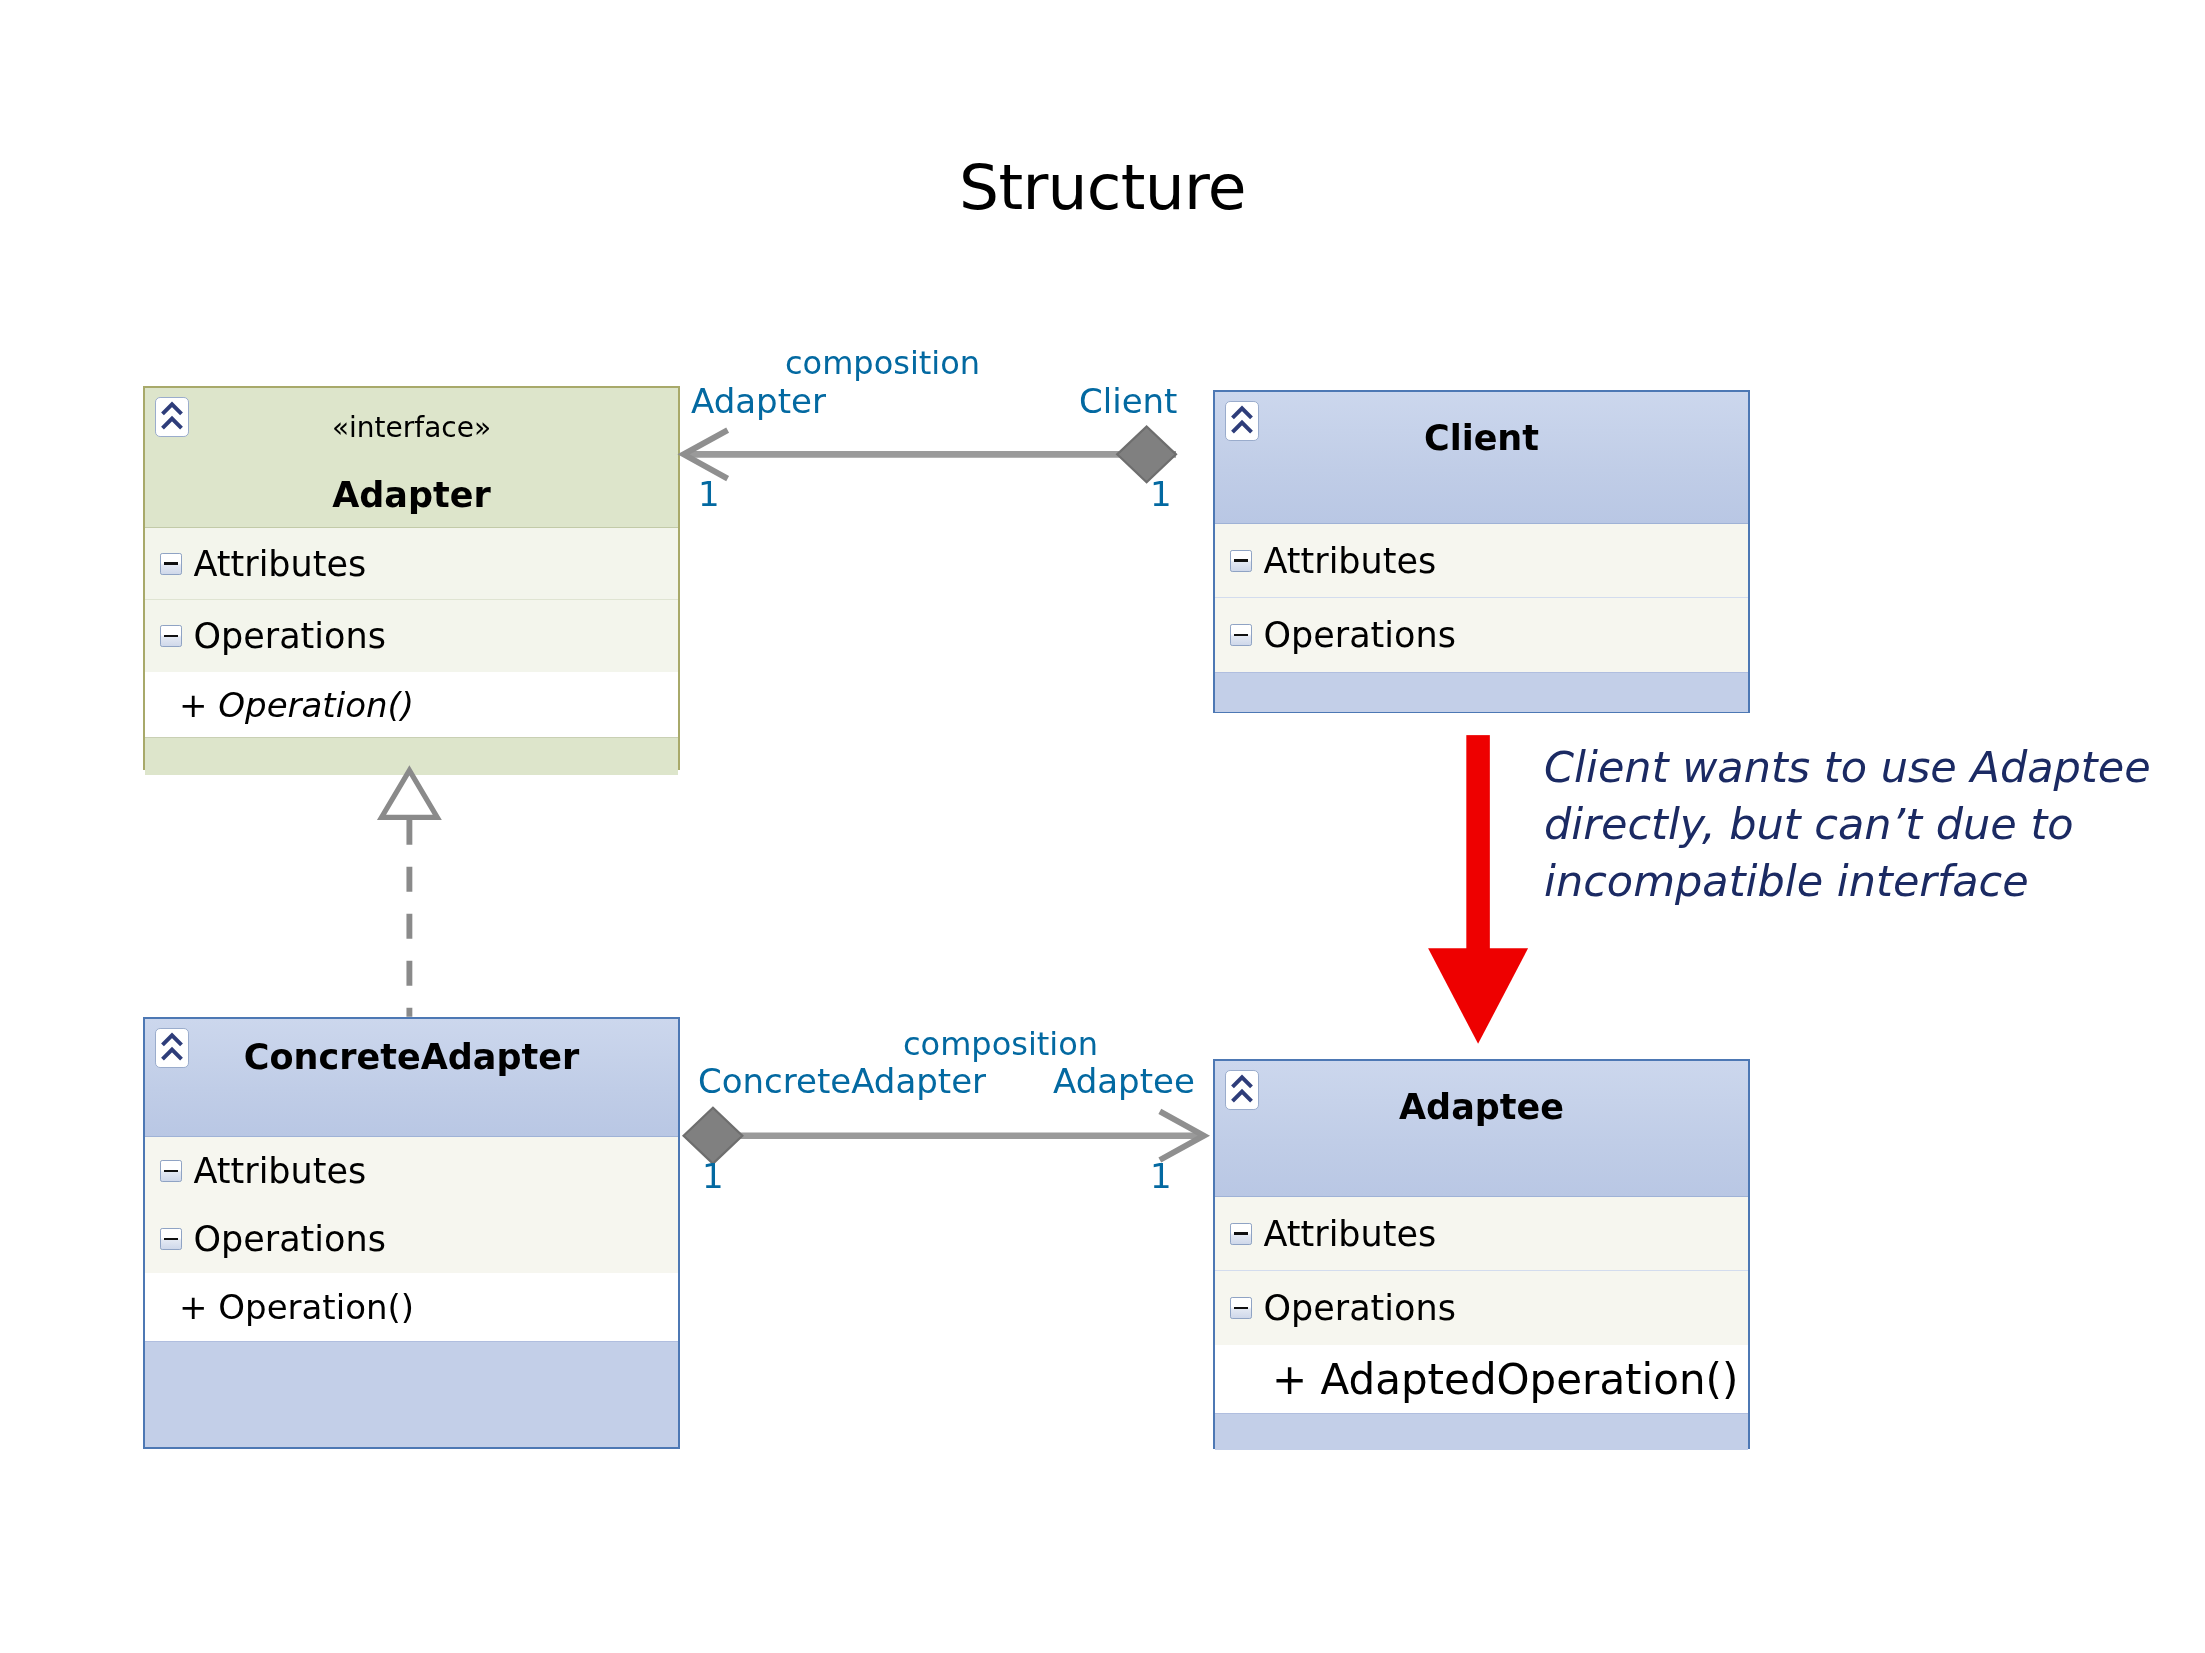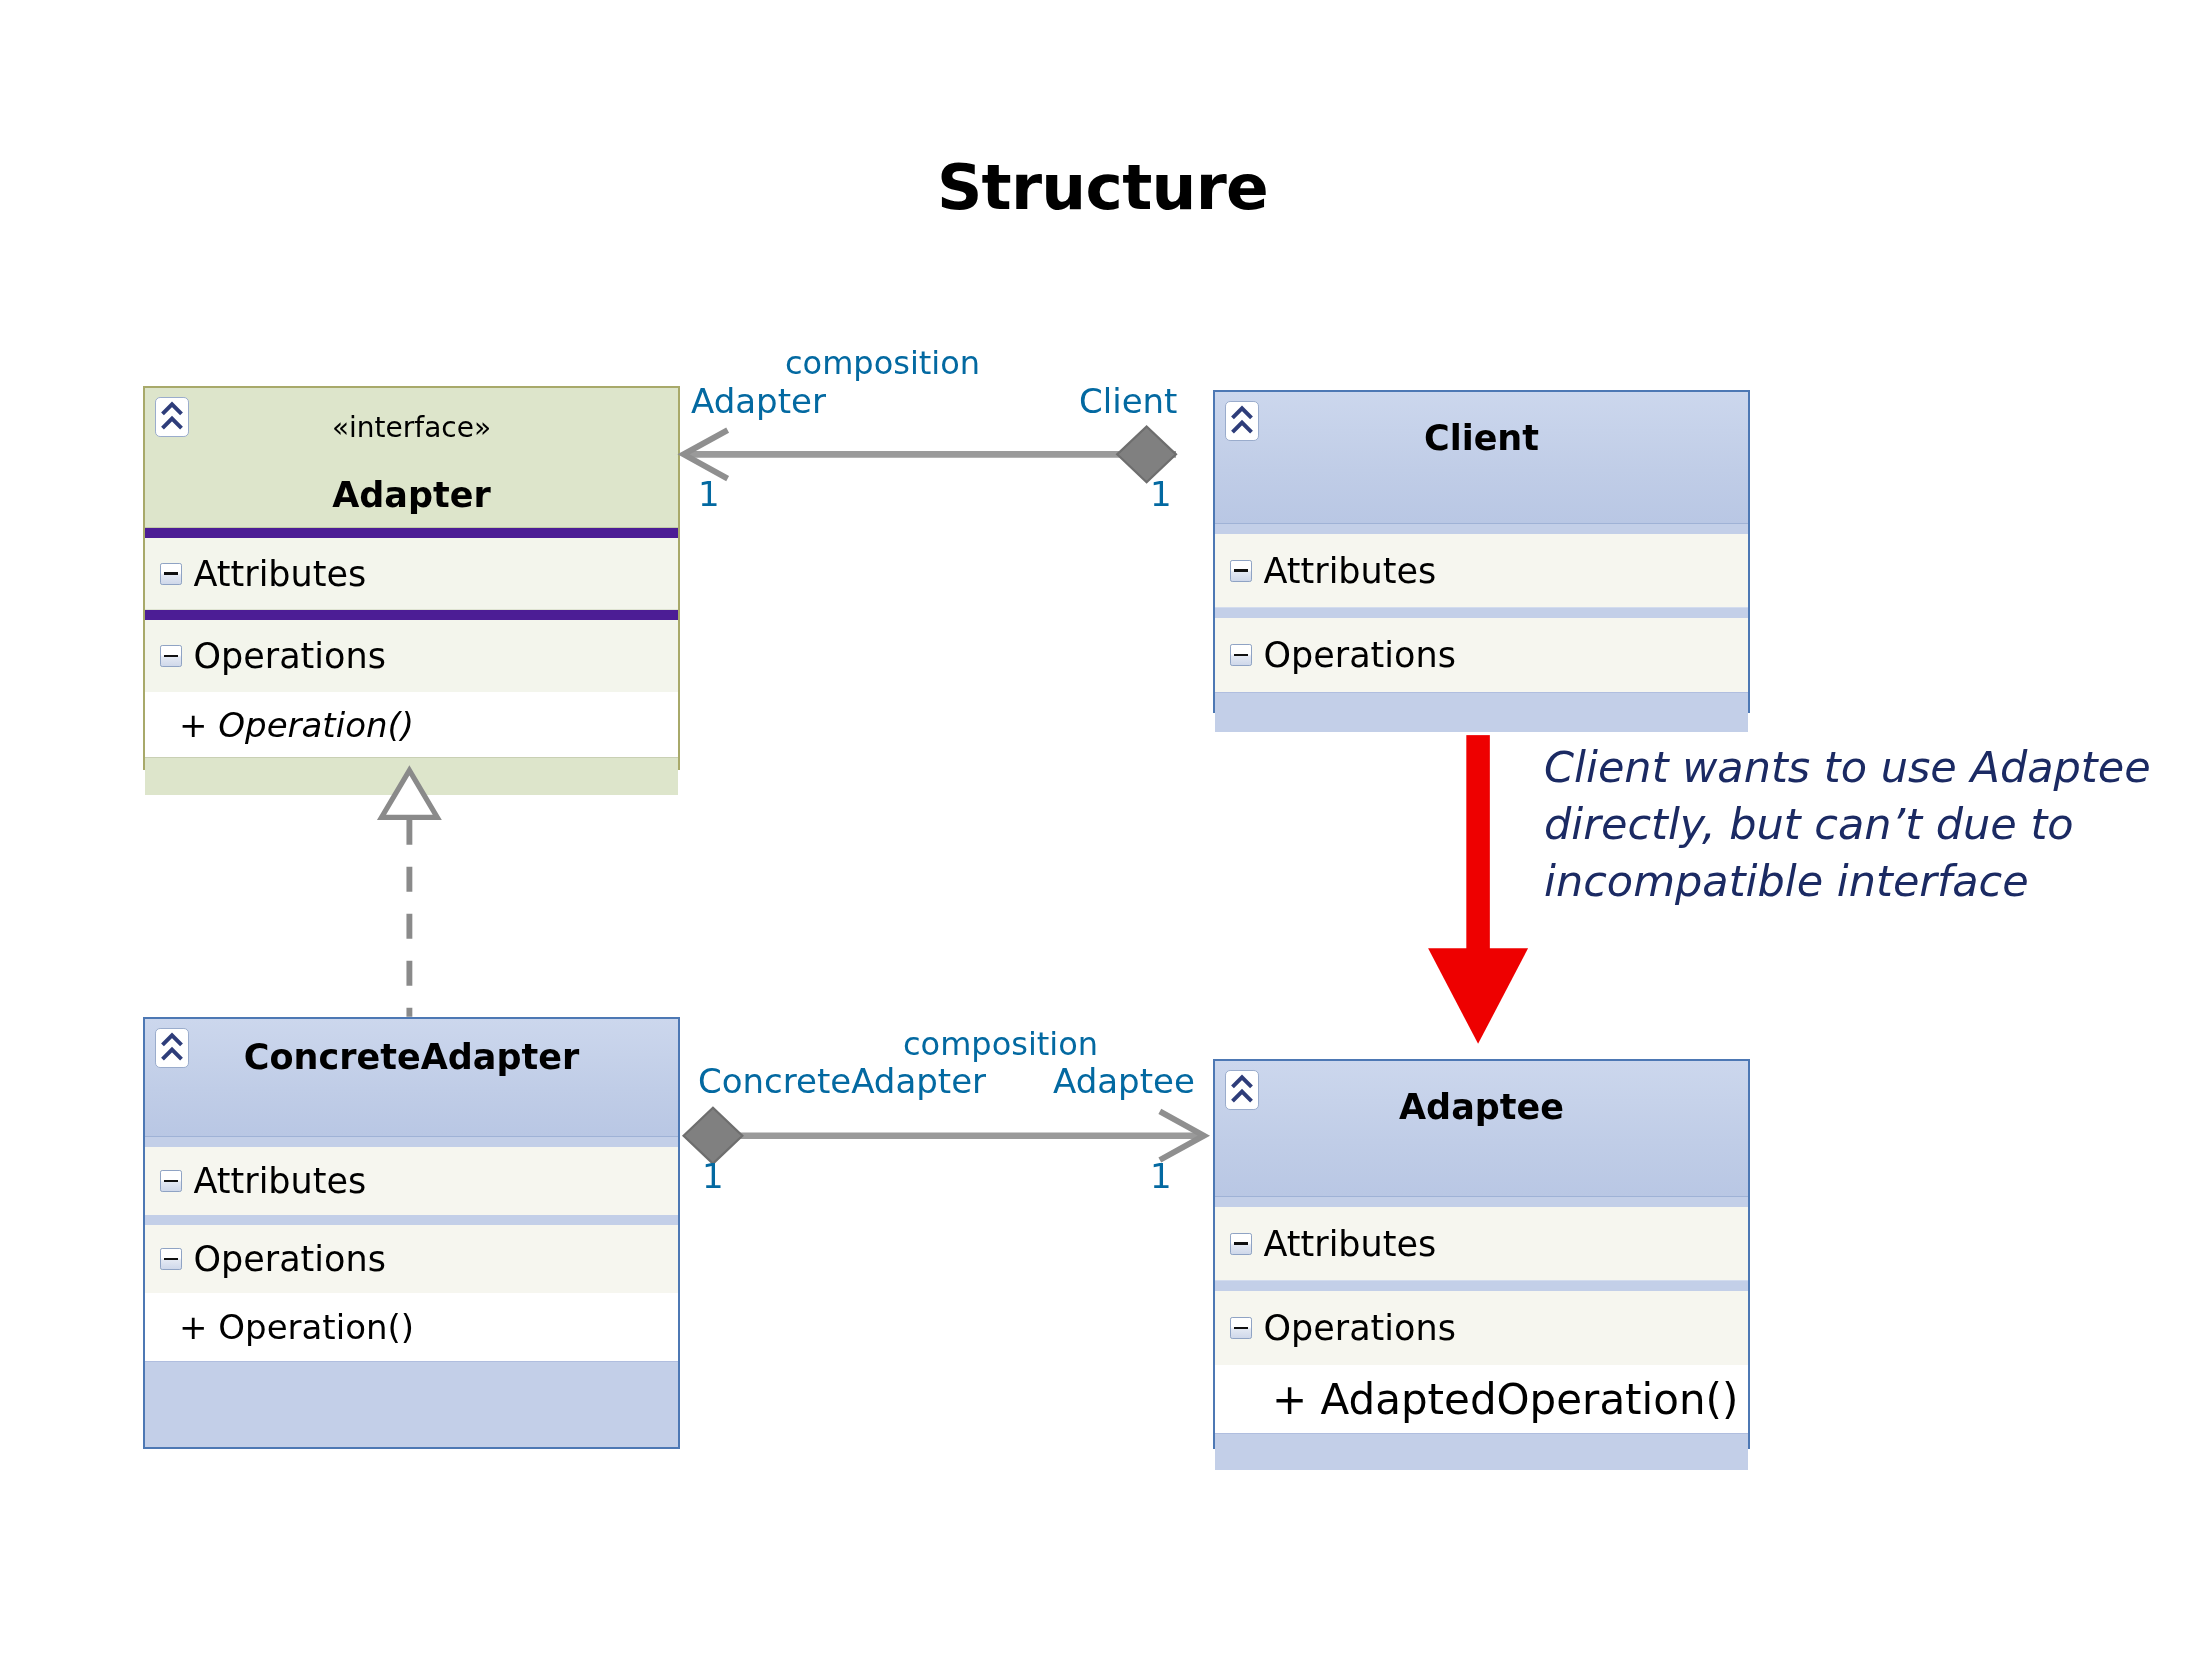--- a/index.html
+++ b/index.html
@@ -3,21 +3,21 @@
 <meta charset="utf-8">
 <style>
   html,body{margin:0;padding:0;background:#ffffff;}
   body{width:2205px;height:1654px;position:relative;overflow:hidden;
        font-family:"DejaVu Sans","Liberation Sans",sans-serif;}
 
   
   #page-title{
     position:absolute;left:0;top:151px;width:2205px;text-align:center;
     font-family:"DejaVu Sans","Liberation Sans",sans-serif;
-    font-weight:bold;font-size:63px;color:#000000;letter-spacing:-0.7px;
+    font-weight:normal;font-size:63px;color:#000000;letter-spacing:-0.7px;
   }
 
   
   .uml-box{position:absolute;box-sizing:border-box;}
   .uml-box .hdr{
     position:relative;box-sizing:border-box;width:100%;
     display:flex;align-items:flex-start;justify-content:center;
   }
   .uml-box .title{
     width:100%;text-align:center;font-weight:bold;color:#000;
@@ -29,21 +29,21 @@
   }
   .cls-icon{
     position:absolute;left:10.3px;top:8.8px;width:34px;height:40px;
     background:#ffffff;border:1.5px solid #9aaccc;border-radius:5.1px;
     box-sizing:border-box;
   }
   .cls-icon svg{display:block;width:100%;height:100%;}
 
   .compart{
     box-sizing:border-box;width:100%;display:flex;align-items:center;
-    font-family:"DejaVu Sans","Liberation Sans",sans-serif;color:#000;margin-top:10px;
+    font-family:"DejaVu Sans","Liberation Sans",sans-serif;color:#000;
   }
   .compart .minus{
     flex:0 0 auto;width:22px;height:22px;margin-left:14.7px;margin-right:11.8px;
     border:1.5px solid #8fa3c4;border-radius:2.2px;box-sizing:border-box;
     background:linear-gradient(#ffffff 0%,#ffffff 45%,#e4e9f3 55%,#cfd8ea 100%);
     position:relative;
   }
   .compart .minus::after{
     content:"";position:absolute;left:2.9px;right:2.9px;top:50%;height:2.9px;
     margin-top:-1.5px;background:#111;

